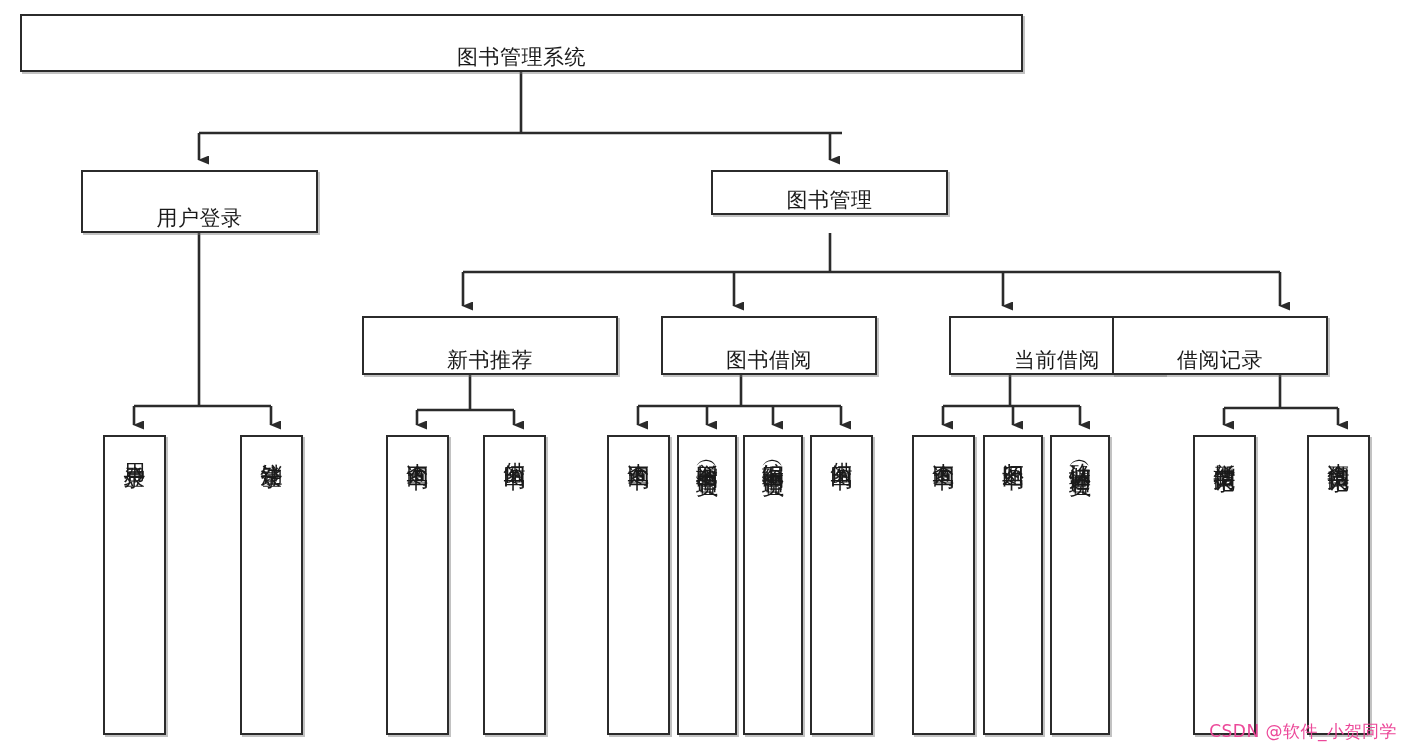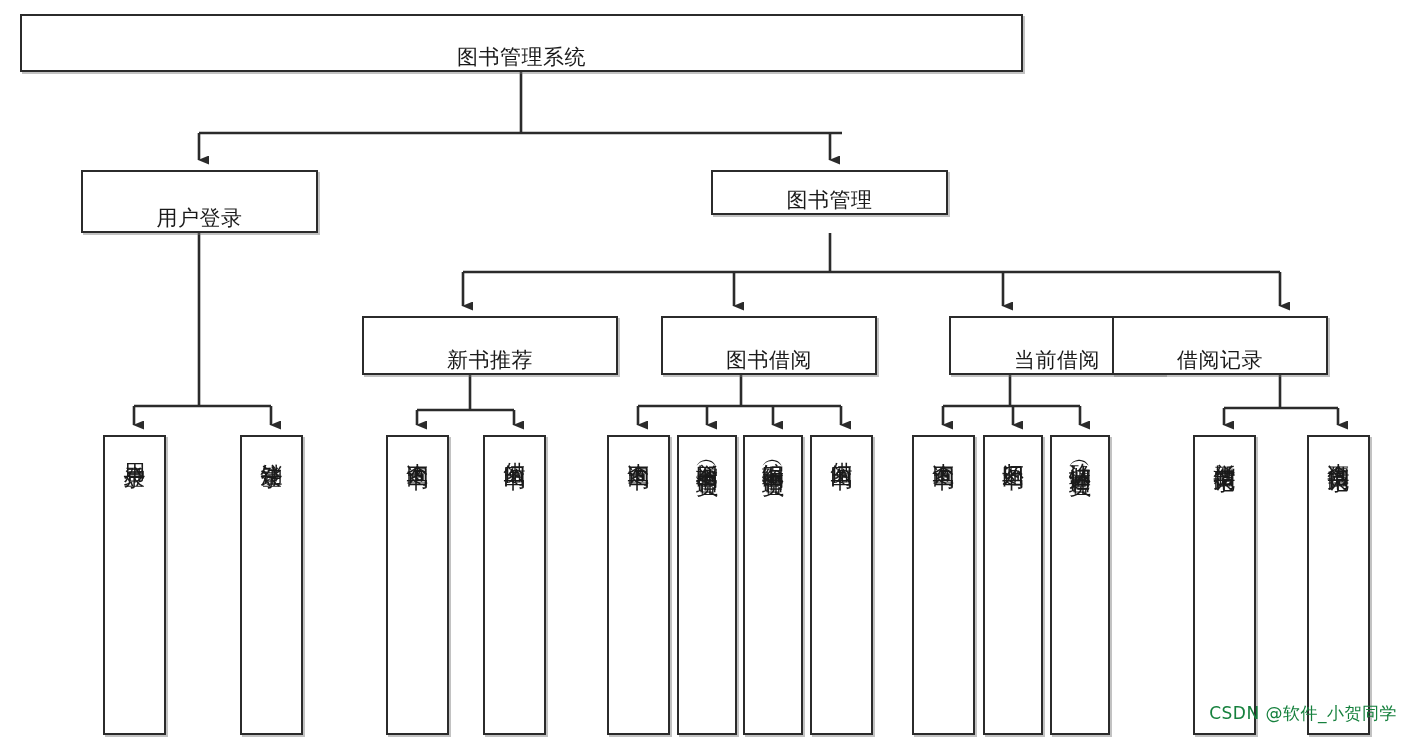--- a/index.html
+++ b/index.html
@@ -52,23 +52,23 @@
     white-space: nowrap;
   }
   .node-box.vertical {
     align-items: flex-start;
     justify-content: center;
     padding-top: 8px;
   }
   .watermark {
     position: absolute;
     right: 8px;
-    bottom: 22px;
+    bottom: 4px;
     font-size: 17px;
-    color: #15803d;
+    color: #ec4899;
     letter-spacing: 0.5px;
     white-space: nowrap;
     pointer-events: none;
   }
 </style>
 </head>
 <body>
 
 <div id="diagram-root">
 

